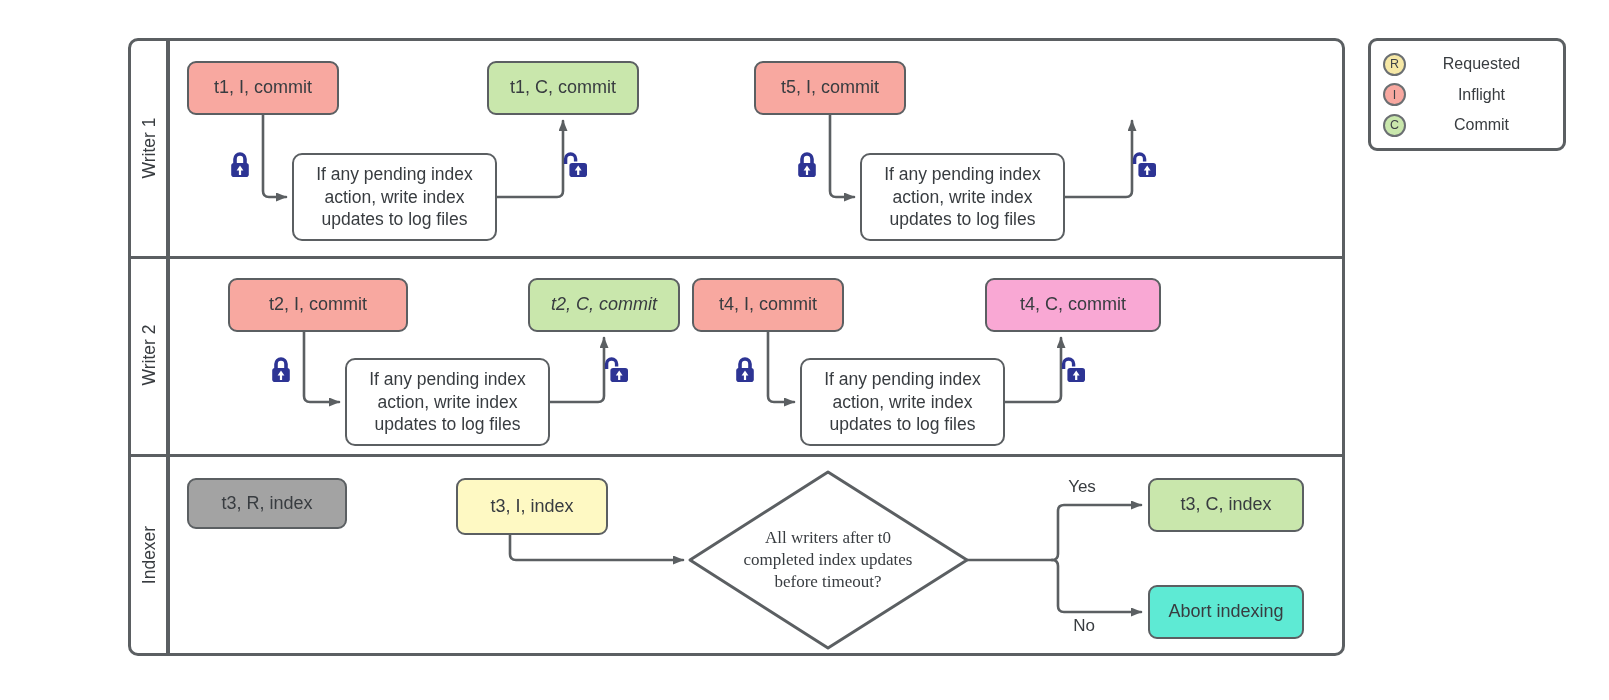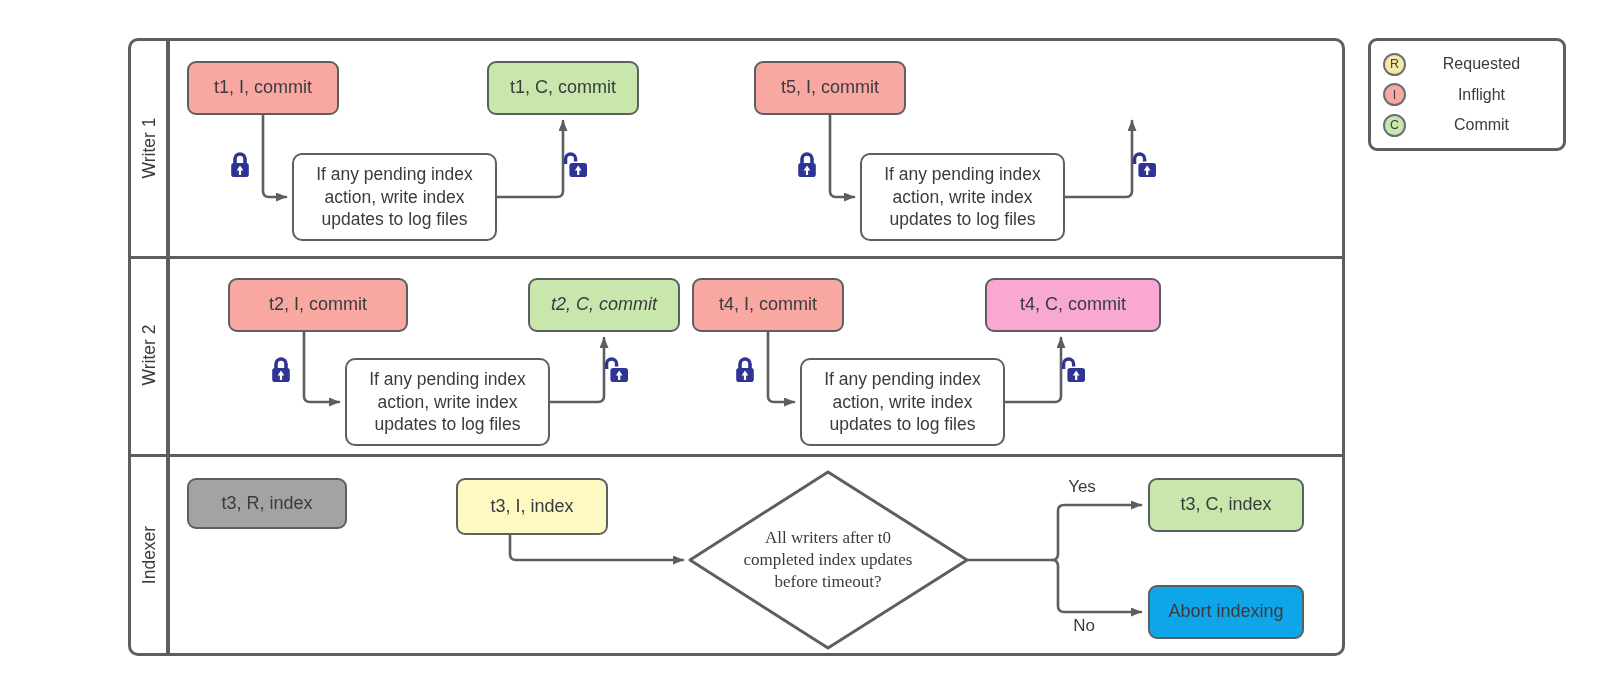--- a/index.html
+++ b/index.html
@@ -217,21 +217,21 @@
   <div class="abs node" style="left: 187px; top: 478px; width: 160px; height: 51px; background-color: #a3a3a3;">t3, R, index</div>
   <div class="abs node" style="left: 448px; top: 478px; width: 152px; height: 57px; background-color: #fef9c3; margin-left: 8px;">t3, I, index</div>
   <div class="abs diamond-text" style="left:703px; top:527px; width:250px;font-family:Liberation Serif, serif;">
     <div>All writers after t0</div>
     <div>completed index updates</div>
     <div>before timeout?</div>
   </div>
   <div class="abs edge-label" style="left:1056px; top:477px; width:52px;">Yes</div>
   <div class="abs edge-label" style="left:1058px; top:616px; width:52px;">No</div>
   <div class="abs node" style="left: 1148px; top: 478px; width: 156px; height: 54px; background-color: rgb(201, 231, 172);">t3, C, index</div>
-  <div class="abs node" style="left: 1148px; top: 585px; width: 156px; height: 54px; background-color: #0ea5e9;">Abort indexing</div>
+  <div class="abs node" style="left: 1148px; top: 585px; width: 156px; height: 54px; background-color: #5eead4;">Abort indexing</div>
 
   <div class="abs legend">
     <div class="legend-row">
       <span class="legend-swatch" style="background-color: rgb(246, 232, 166);">R</span>
       <span class="legend-label">Requested</span>
     </div>
     <div class="legend-row">
       <span class="legend-swatch" style="background-color: rgb(248, 168, 160);">I</span>
       <span class="legend-label">Inflight</span>
     </div>

